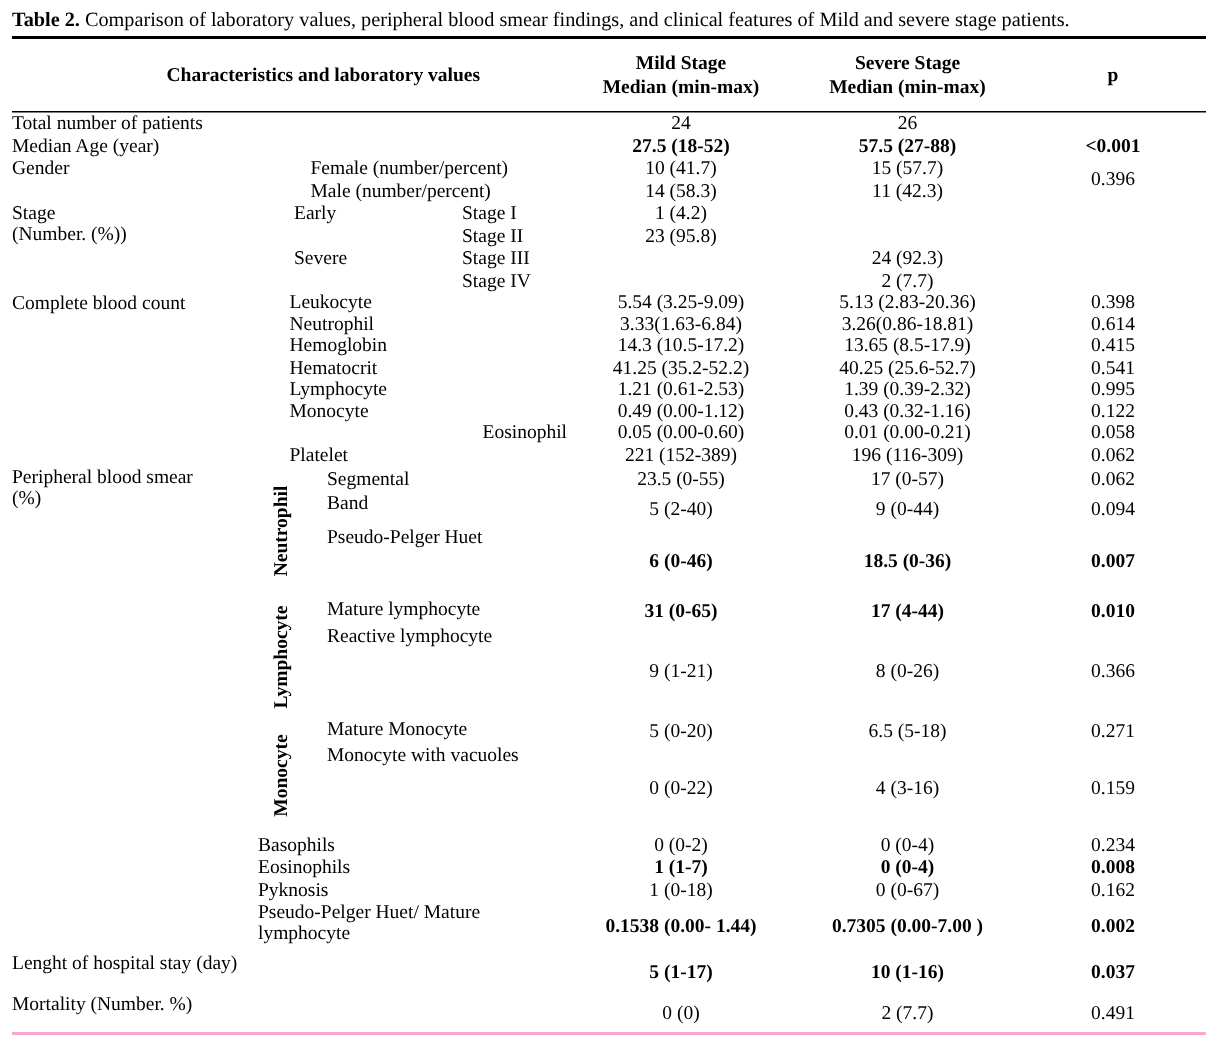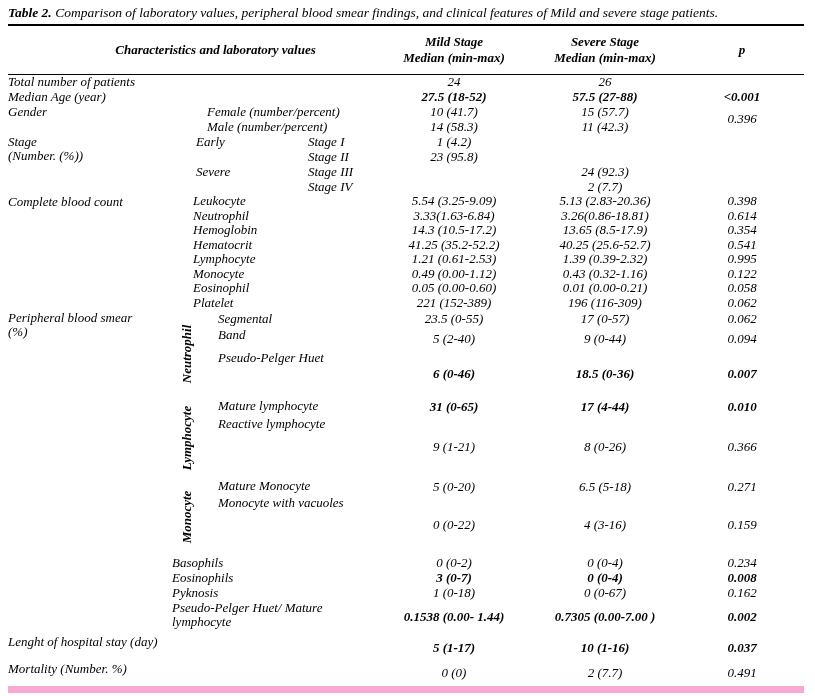--- a/index.html
+++ b/index.html
@@ -3,34 +3,34 @@
 <meta charset="utf-8">
 <style>
   html, body {
     margin: 0; padding: 0;
     background: #ffffff;
     width: 815px; height: 696px;
     overflow: hidden;
     font-family: "Liberation Serif", serif;
     color: #000;
   }
-  .sheet { padding: 5px 7px 0 8px; font-style: italic; }
+  .sheet { padding: 5px 7px 0 8px; }
   .title {
     font-size: 13.5px;
     line-height: 16px;
     padding-bottom: 3px;
     white-space: nowrap;
   }
   .title .tbold { font-weight: bold; }
   table {
     border-collapse: collapse;
     table-layout: fixed;
     width: 796px;
     border-top: 2px solid #000;
-    border-bottom: 7px solid #f9a8d4;
+    border-bottom: 2px solid #f9a8d4;
   }
   thead tr { height: 49px; }
   th {
     font-size: 13px;
     font-weight: bold;
     text-align: center;
     vertical-align: middle;
     padding: 0;
     line-height: 16px;
     border-bottom: 1.5px solid #000;
@@ -149,42 +149,42 @@
         <tr style="height: 14.5px;">
           <td colspan="3" class="lbl" style="padding-left: 21px;">Neutrophil</td>
           <td class="val">3.33(1.63-6.84)</td>
           <td class="val">3.26(0.86-18.81)</td>
           <td class="val">0.614</td>
         </tr>
         <tr style="height: 14.5px;">
           <td colspan="3" class="lbl" style="padding-left: 21px;">Hemoglobin</td>
           <td class="val">14.3 (10.5-17.2)</td>
           <td class="val">13.65 (8.5-17.9)</td>
-          <td class="val">0.354</td>
+          <td class="val">0.415</td>
         </tr>
         <tr style="height: 14.5px;">
           <td colspan="3" class="lbl" style="padding-left: 21px; margin-top: 15px;">Hematocrit</td>
           <td class="val">41.25 (35.2-52.2)</td>
           <td class="val">40.25 (25.6-52.7)</td>
           <td class="val">0.541</td>
         </tr>
         <tr style="height: 14.5px;">
           <td colspan="3" class="lbl" style="padding-left: 21px;">Lymphocyte</td>
           <td class="val">1.21 (0.61-2.53)</td>
           <td class="val">1.39 (0.39-2.32)</td>
           <td class="val">0.995</td>
         </tr>
         <tr style="height: 14.5px;">
           <td colspan="3" class="lbl" style="padding-left: 21px;">Monocyte</td>
           <td class="val">0.49 (0.00-1.12)</td>
           <td class="val">0.43 (0.32-1.16)</td>
           <td class="val">0.122</td>
         </tr>
         <tr style="height: 14.5px;">
-          <td colspan="3" class="lbl" style="padding-left: 21px;">Eosinophil</td>
+          <td colspan="3" class="lbl" style="padding-left: 21px; text-align: right;">Eosinophil</td>
           <td class="val">0.05 (0.00-0.60)</td>
           <td class="val">0.01 (0.00-0.21)</td>
           <td class="val">0.058</td>
         </tr>
         <tr style="height: 14.5px;">
           <td colspan="3" class="lbl" style="padding-left: 21px;">Platelet</td>
           <td class="val">221 (152-389)</td>
           <td class="val">196 (116-309)</td>
           <td class="val">0.062</td>
         </tr>
@@ -244,21 +244,21 @@
           <td class="val">0.159</td>
         </tr>
         <tr style="height: 15px;">
           <td colspan="3" class="lbl">Basophils</td>
           <td class="val">0 (0-2)</td>
           <td class="val">0 (0-4)</td>
           <td class="val">0.234</td>
         </tr>
         <tr style="height: 15px;">
           <td colspan="3" class="lbl">Eosinophils</td>
-          <td class="val b">3 (0-7)</td>
+          <td class="val b">1 (1-7)</td>
           <td class="val b">0 (0-4)</td>
           <td class="val b">0.008</td>
         </tr>
         <tr style="height: 15px;">
           <td colspan="3" class="lbl">Pyknosis</td>
           <td class="val">1 (0-18)</td>
           <td class="val">0 (0-67)</td>
           <td class="val">0.162</td>
         </tr>
         <tr style="height: 34px;">

